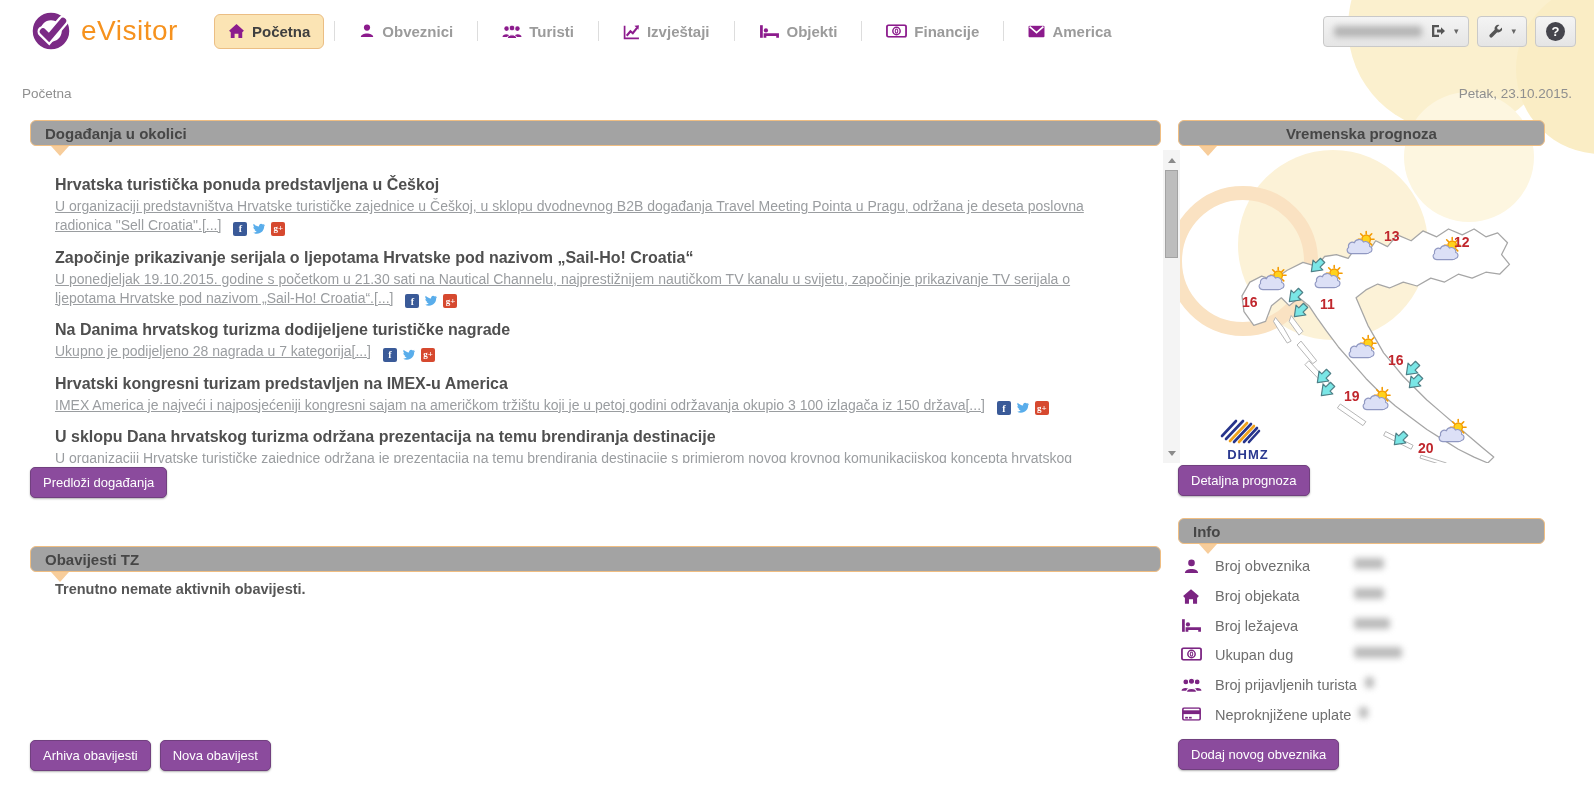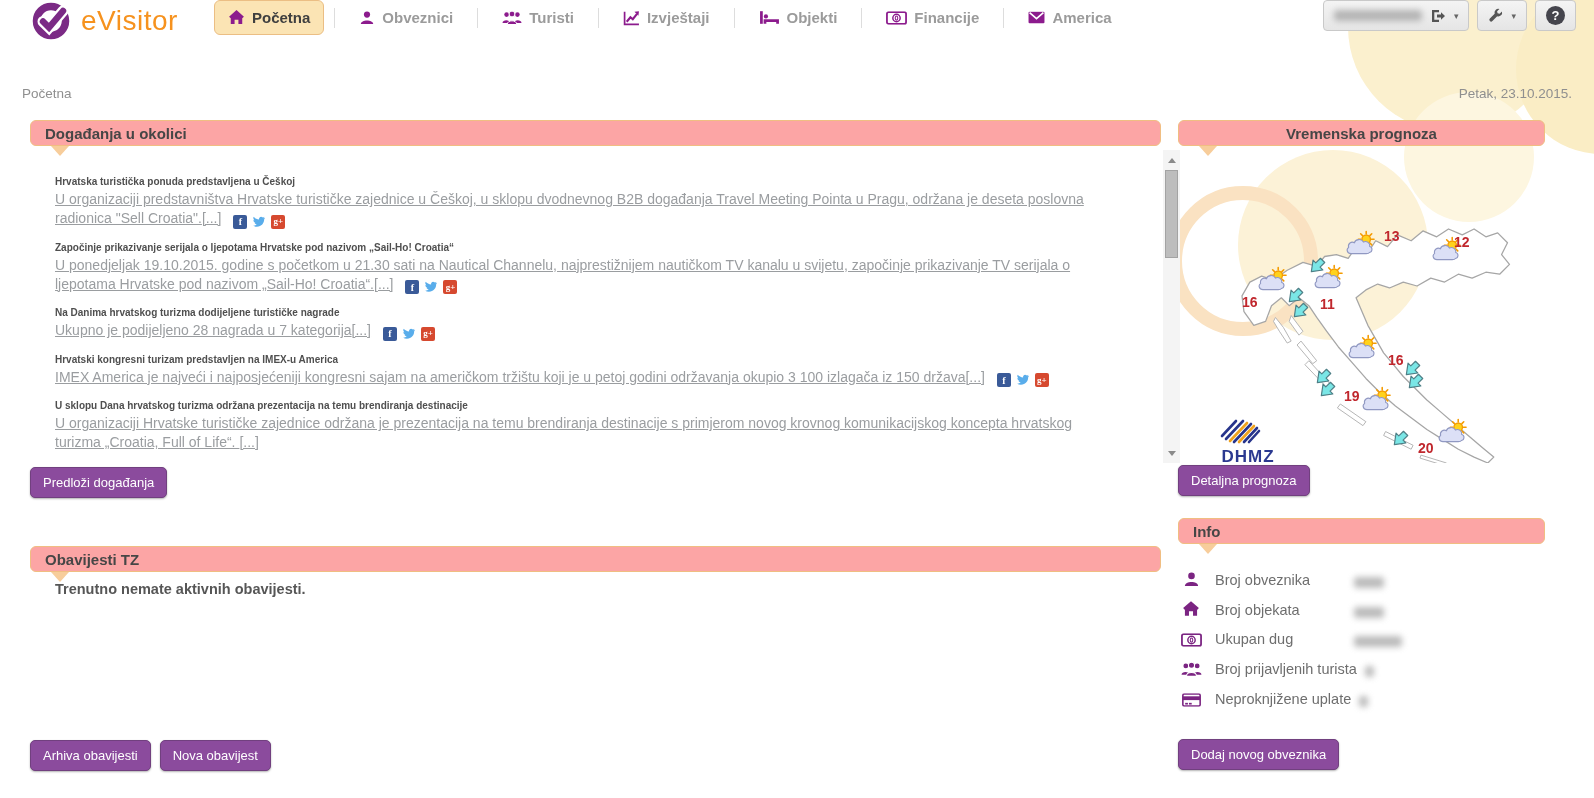--- a/index.html
+++ b/index.html
@@ -10,21 +10,21 @@
   
   .decor { position:absolute; border-radius:50%; z-index:0; }
   .c1 { left:1348px; top:-78px; width:210px; height:210px; background:#FBF0CE; }
   .c2 { left:1516px; top:-16px; width:170px; height:170px; background:#FAEDC5; }
   .c3 { left:1404px; top:92px;  width:130px; height:130px; background:#FDF6E0; }
   .c4 { left:1168px; top:186px; width:150px; height:150px; border:14px solid #FAE2C2; background:transparent; }
   .c5 { left:1238px; top:150px; width:190px; height:190px; background:#FCF2D7; }
 
   
   header { position:absolute; left:0; top:0; width:1594px; height:62px;
-    display:flex; align-items:flex-start; z-index:5; }
+    display:flex; align-items:center; z-index:5; }
   .logo { display:flex; align-items:center; gap:9px; margin-left:30px; width:178px; }
   .logo-text { font-size:28px; color:#F6921E; letter-spacing:.5px; }
   nav { display:flex; align-items:center; margin-left:6px; }
   .nav-sep { width:1px; height:20px; background:#ddd; margin:0 10px; }
   .nav-item { display:flex; align-items:center; gap:7px; padding:8px 13px; cursor:pointer;
     color:#8C1B8D; text-decoration:none; border:1px solid transparent; border-radius:6px; }
   .nav-item .lbl { font-size:15px; font-weight:bold; color:#9b9b9b; }
   .nav-item.active { background:#FBE4B4; border-color:#EBBE84; }
   .nav-item.active .lbl { color:#3f3f3f; }
   .controls { margin-left:auto; margin-right:18px; display:flex; gap:8px; align-items:center; }
@@ -35,36 +35,36 @@
   .blob { display:inline-block; background:#979797; opacity:.65; filter:blur(3px); border-radius:3px; }
   .user-blob { width:88px; height:11px; }
   .help-circle { width:19px; height:19px; border-radius:50%; background:#45454d; color:#fff;
     font-size:13px; font-weight:bold; display:flex; align-items:center; justify-content:center; }
 
   
   .crumb-row { position:absolute; left:22px; right:22px; top:86px; display:flex;
     justify-content:space-between; font-size:13.5px; color:#8f8f8f; z-index:4; }
 
   
-  .panel-h { position:absolute; height:26px; background:#fca5a5; border:1px solid #F0BE82;
+  .panel-h { position:absolute; height:26px; background:#a3a3a3; border:1px solid #F0BE82;
     border-radius:6px; display:flex; align-items:center; padding:0 14px; z-index:3;
     font-size:15px; font-weight:bold; color:#464646; }
   .panel-h .tri { position:absolute; left:20px; top:25px; width:0; height:0;
     border-left:9px solid transparent; border-right:9px solid transparent;
     border-top:10px solid #F7CD9B; }
   .ph-events  { left:30px;   top:120px; width:1131px; }
   .ph-weather { left:1178px; top:120px; width:367px; justify-content:center; }
   .ph-notices { left:30px;   top:518px; width:1131px;margin-top:28px; }
   .ph-info    { left:1178px; top:518px; width:367px; }
 
   
   .events-scroll { position:absolute; left:30px; top:150px; width:1150px; height:313px;
     background:#fff; z-index:2; overflow:hidden; padding:26px 60px 0 25px; }
   .news-item { margin-bottom:13px; }
-  .news-item h3 { font-size:10px; color:#4f4f4f; margin-bottom:3px; }
+  .news-item h3 { font-size:16px; color:#4f4f4f; margin-bottom:3px; }
   .news-body { font-size:14px; color:#9a9da0; line-height:19px;text-decoration:underline; }
   .more-link { color:#9a9da0; text-decoration:underline; cursor:pointer; }
   .social { display:inline-flex; gap:5px; margin-left:12px; vertical-align:-2px; }
   .si { width:14px; height:14px; border-radius:2px; display:inline-flex; align-items:center;
     justify-content:center; font-size:10px; font-weight:bold; color:#fff; cursor:pointer;
     font-family:"Liberation Serif", serif; }
   .si.fb { background:#3A5A98; }
   .si.tw { background:transparent; }
   .si.gp { background:#D6492F; font-size:9px; }
 
@@ -92,25 +92,25 @@
   .empty-msg { position:absolute; left:55px; top:581px; font-size:14.5px; font-weight:bold;
     color:#565656; z-index:3; }
 
   
   .weather-box { position:absolute; left:1178px; top:148px; width:367px; height:318px; z-index:2; }
   .map-svg { position:absolute; left:12px; top:20px; }
   .temp { position:absolute; font-size:14px; font-weight:bold; color:#C0272D; z-index:3; }
   .wicon { position:absolute; width:37px; height:26px; z-index:2; }
   .warr  { position:absolute; width:17px; height:17px; z-index:2; }
   .dhmz { position:absolute; left:38px; top:266px; width:64px; text-align:center; z-index:3; }
-  .dhmz-label { font-size:17px; font-weight:bold; color:#2B3990; letter-spacing:1px; margin-top:1px; }
+  .dhmz-label { font-size:13px; font-weight:bold; color:#2B3990; letter-spacing:1px; margin-top:1px; }
 
   
   .info-rows { position:absolute; left:1178px; top:558px; width:367px; z-index:3; }
-  .info-row { display:flex; align-items:flex-end; height:29.8px; }
+  .info-row { display:flex; align-items:flex-start; height:29.8px; }
   .info-ic { width:26px; margin-right:11px; color:#7B2482; display:flex; justify-content:center; }
   .info-lbl { font-size:14.5px; color:#6e6e6e; min-width:131px; }
   .info-val { height:11px; margin-left:8px; }
   .w30{width:30px;} .w36{width:36px;} .w48{width:48px;} .w9{width:9px;}
 
   svg { display:block; }
 </style>
 </head>
 <body>
 <div id="app">
@@ -474,20 +474,29 @@
     <span class="info-ic">
           <svg width="18" height="18" viewBox="0 0 16 16">
             <use href="#sym-home"></use>
           </svg>
         </span>
     <span class="info-lbl">Broj objekata</span>
     <span class="blob info-val w30"></span>
   </div>
   <div class="info-row">
     <span class="info-ic">
+          <svg width="21" height="15" viewBox="0 0 20 14">
+            <use href="#sym-bed"></use>
+          </svg>
+        </span>
+    <span class="info-lbl">Broj ležajeva</span>
+    <span class="blob info-val w36"></span>
+  </div>
+  <div class="info-row">
+    <span class="info-ic">
           <svg width="21" height="14" viewBox="0 0 20 13">
             <use href="#sym-banknote"></use>
           </svg>
         </span>
     <span class="info-lbl">Ukupan dug</span>
     <span class="blob info-val w48"></span>
   </div>
   <div class="info-row">
     <span class="info-ic">
           <svg width="21" height="16" viewBox="0 0 20 15">

